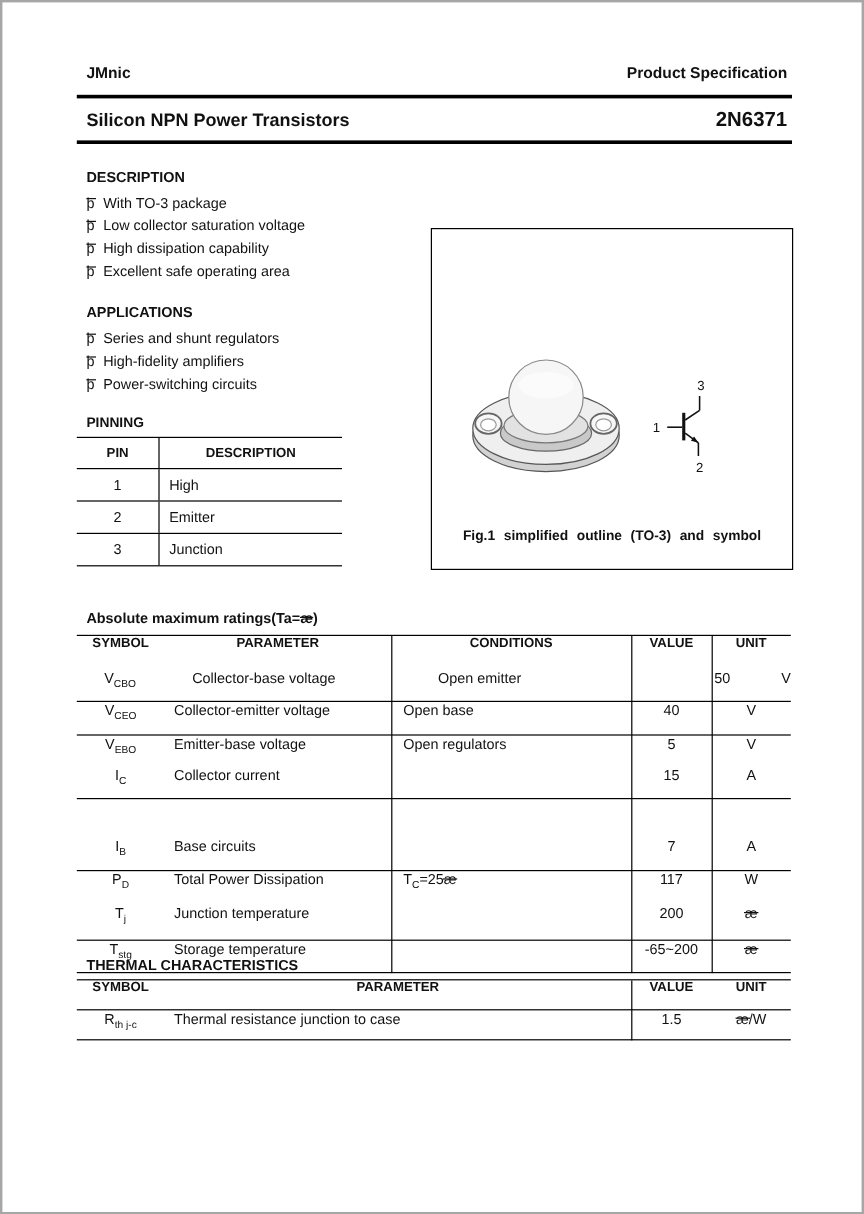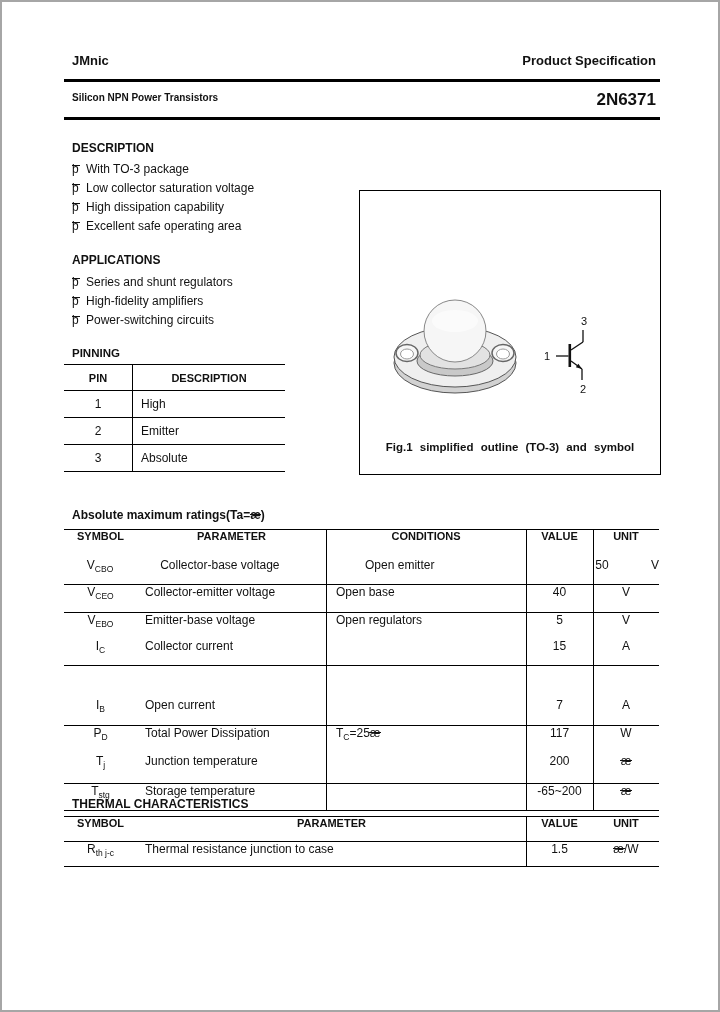--- a/index.html
+++ b/index.html
@@ -50,21 +50,21 @@
   .tt .thdr .c-parw{padding-left:0;text-align:center;}
 </style>
 </head>
 <body>
 
 <div class="page">
 
   <div class="abs b" style="left:70px;top:51px;font-size:13px;">JMnic</div>
   <div class="abs b" style="right:62px;top:51px;font-size:13px;">Product Specification</div>
   <div class="rule" style="top:77px;"></div>
-  <div class="abs b" style="left:70px;top:90px;font-size:10px;">Silicon NPN Power Transistors</div>
+  <div class="abs b" style="left:70px;top:90px;font-size:15px;">Silicon NPN Power Transistors</div>
   <div class="abs b" style="right:62px;top:88px;font-size:17px;">2N6371</div>
   <div class="rule" style="top:115px;"></div>
 
   <div class="abs h12" style="left:70px;top:139px;">DESCRIPTION</div>
   <div class="list" style="top:157px;">
     <div class="li">
         <span class="blt gx-b">þ</span>
         <span>With TO-3 package</span>
       </div>
     <div class="li">
@@ -106,21 +106,21 @@
     <div class="pinrow pindata">
       <div class="c1">1</div>
       <div class="c2">High</div>
     </div>
     <div class="pinrow pindata">
       <div class="c1">2</div>
       <div class="c2">Emitter</div>
     </div>
     <div class="pinrow pindata">
       <div class="c1">3</div>
-      <div class="c2">Absolute</div>
+      <div class="c2">Junction</div>
     </div>
   </div>
 
   <div class="figbox">
     <svg width="298" height="281" viewBox="0 0 298 281">
 
       <g>
         <ellipse cx="95" cy="172" rx="61" ry="30" fill="#d2d2d2" stroke="#555" stroke-width="1"></ellipse>
         <ellipse cx="95" cy="166" rx="61" ry="30" fill="#efefef" stroke="#555" stroke-width="1"></ellipse>
         <ellipse cx="47" cy="162" rx="11" ry="8.5" fill="#f7f7f7" stroke="#666" stroke-width="1.5"></ellipse>
@@ -196,21 +196,21 @@
         <div class="c-par">Collector current</div>
         <div class="c-cond"></div>
         <div class="c-val">15</div>
         <div class="c-unit">A</div>
       </div>
     </div>
 
     <div class="blockb">
       <div class="trow" style="height:27px;margin-top:32px;">
         <div class="c-sym"><span>I</span><sub>B</sub></div>
-        <div class="c-par">Open current</div>
+        <div class="c-par">Base circuits</div>
         <div class="c-cond"></div>
         <div class="c-val">7</div>
         <div class="c-unit">A</div>
       </div>
     </div>
 
     <div class="blockb">
       <div class="trow" style="height:28px;">
         <div class="c-sym"><span>P</span><sub>D</sub></div>
         <div class="c-par">Total Power Dissipation</div>

